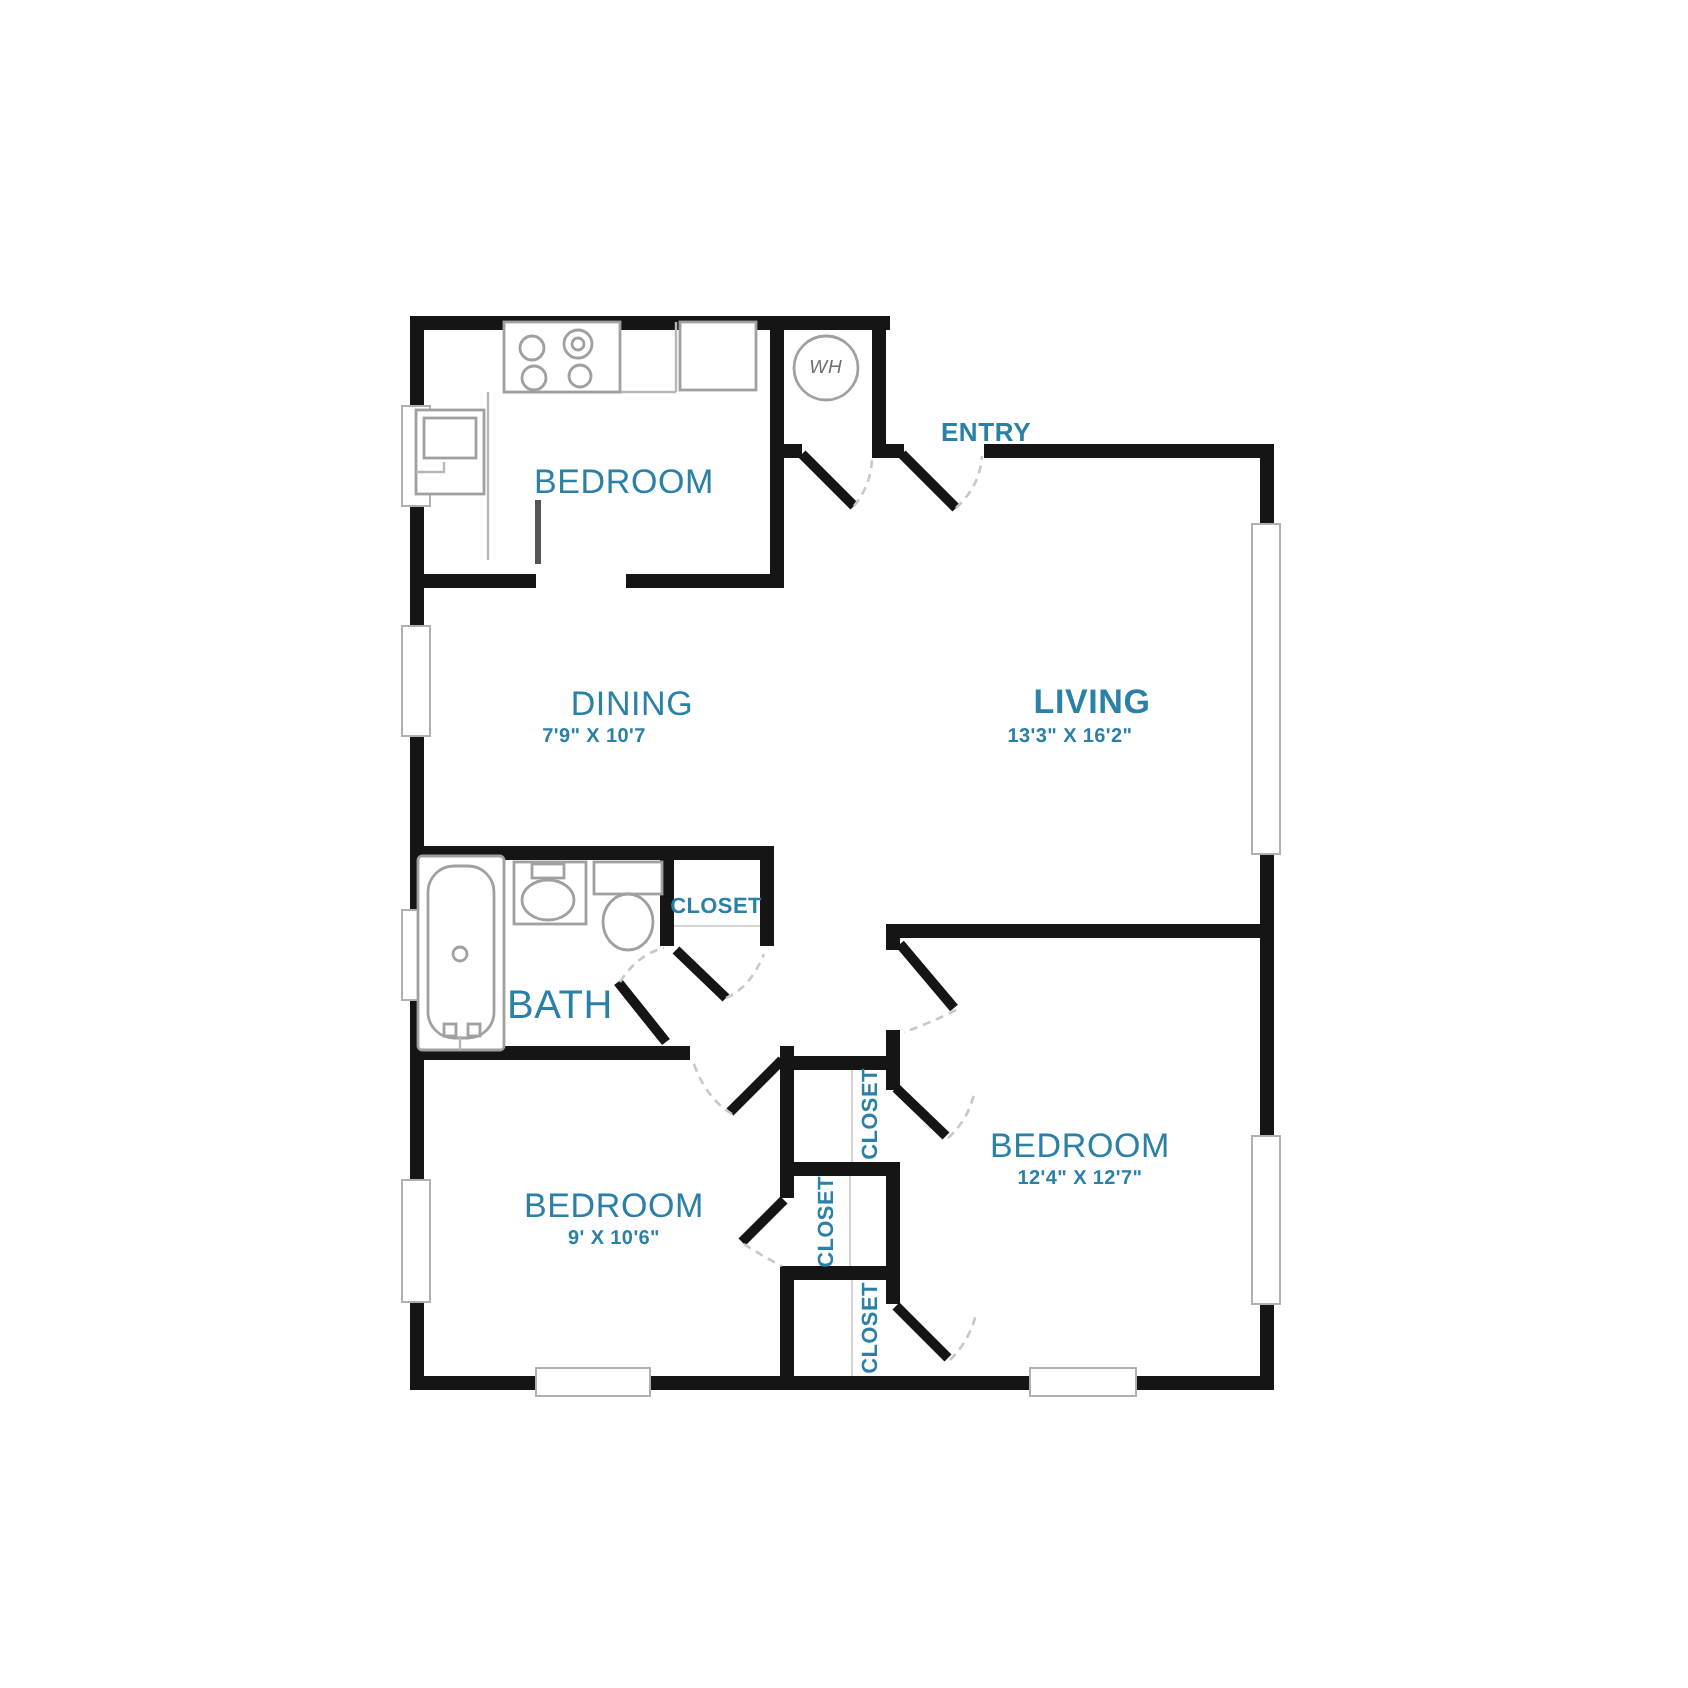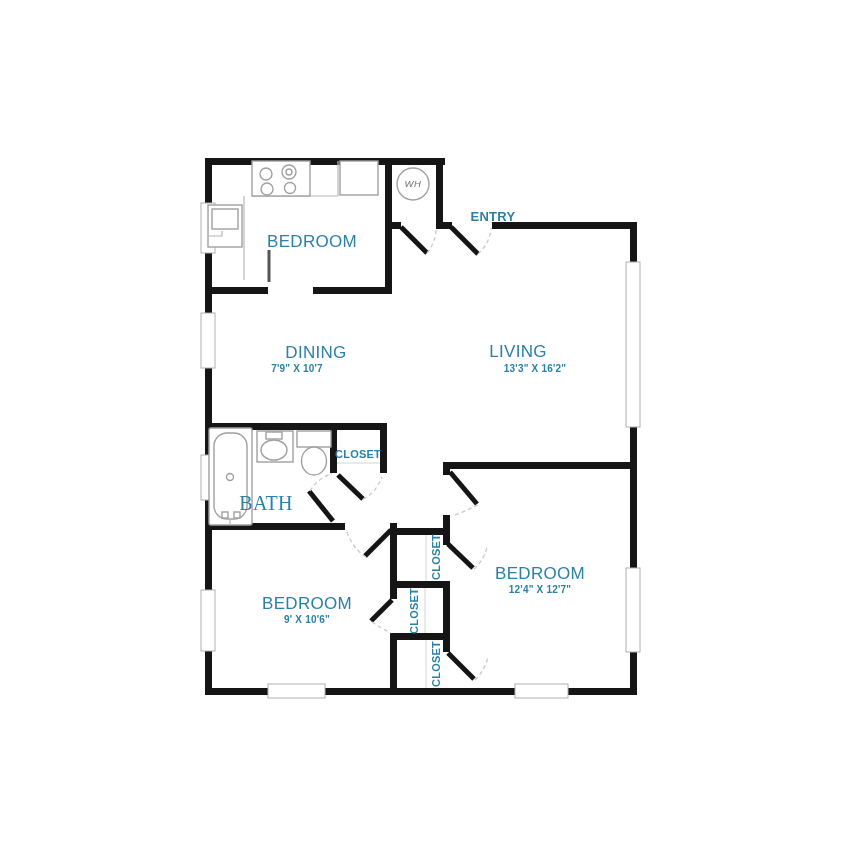--- a/index.html
+++ b/index.html
@@ -160,24 +160,24 @@
     </g>
   </svg>
 
   <div class="lbl room" style="left:312px;top:241px;">BEDROOM</div>
   <div class="lbl entry" style="left:493px;top:216px;">ENTRY</div>
   <div class="lbl wh" style="left:413px;top:184px;font-style:italic;">WH</div>
 
   <div class="lbl room" style="left:297px;top:352px;margin-left:19px;">DINING</div>
   <div class="lbl dims" style="left:297px;top:369px;">7'9" X 10'7</div>
 
-  <div class="lbl room" style="left:518px;top:351px;">LIVING</div>
+  <div class="lbl room" style="left:546px;top:351px;font-weight:bold;">LIVING</div>
   <div class="lbl dims" style="left:535px;top:369px;">13'3" X 16'2"</div>
 
-  <div class="lbl bath" style="left:266px;top:503px;font-family:Liberation Serif, serif;">BATH</div>
+  <div class="lbl bath" style="left:280px;top:503px;">BATH</div>
   <div class="lbl small" style="left:358px;top:454px;">CLOSET</div>
 
   <div class="lbl room" style="left:307px;top:603px;">BEDROOM</div>
   <div class="lbl dims" style="left:307px;top:620px;">9' X 10'6"</div>
 
   <div class="lbl room" style="left:540px;top:573px;">BEDROOM</div>
   <div class="lbl dims" style="left:540px;top:590px;">12'4" X 12'7"</div>
 
   <div class="lbl small vert" style="left:436px;top:557px;">CLOSET</div>
   <div class="lbl small vert" style="left:414px;top:611px;">CLOSET</div>

